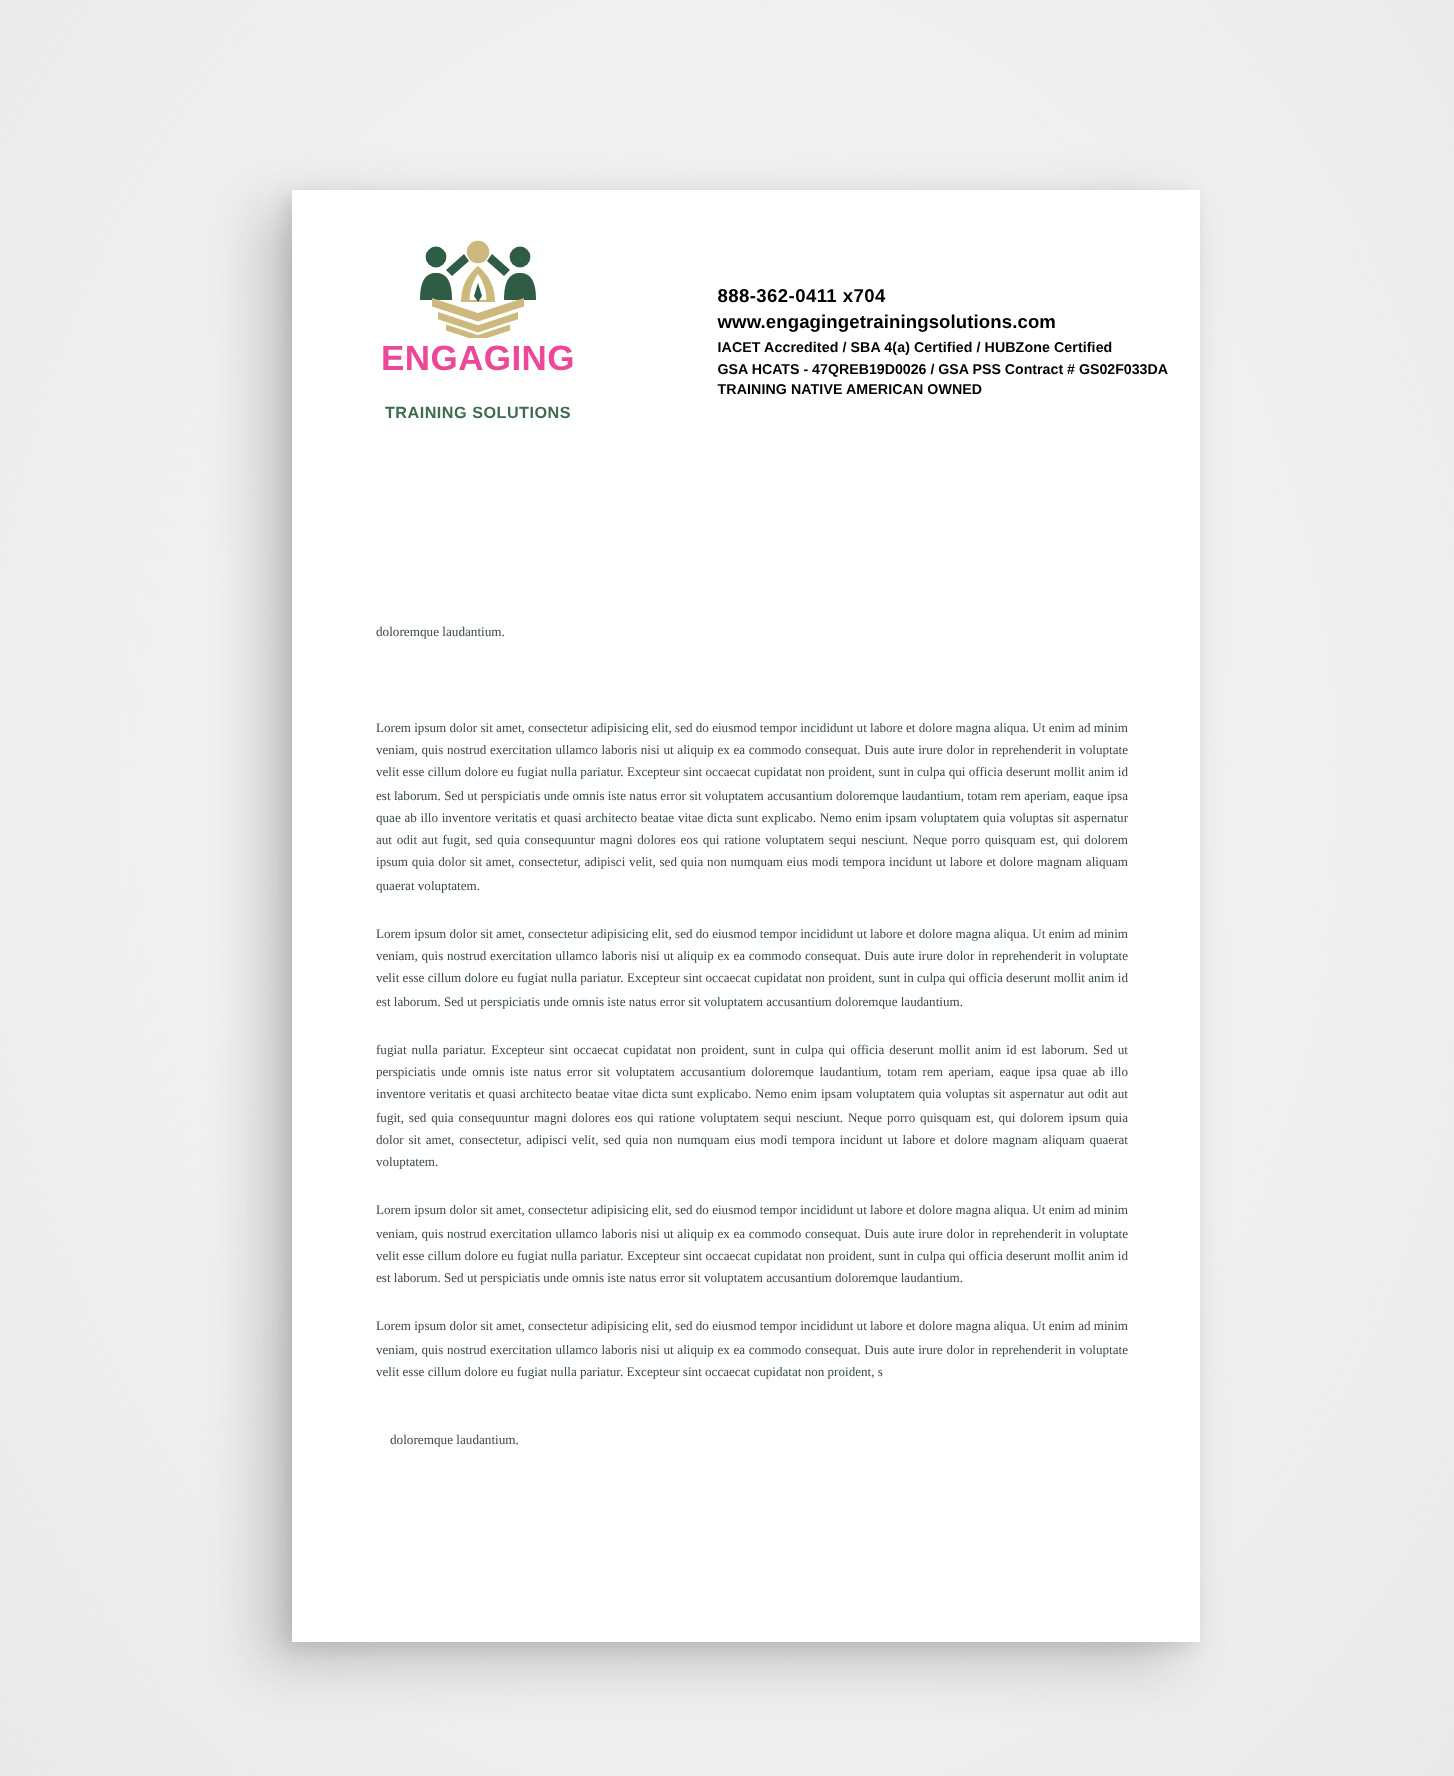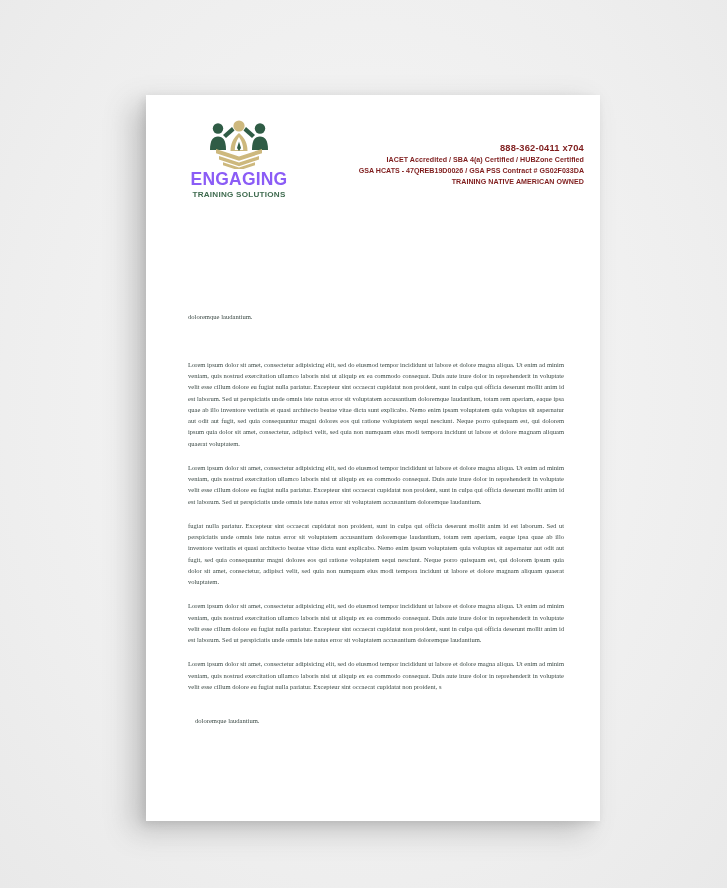--- a/index.html
+++ b/index.html
@@ -61,40 +61,39 @@
 
   .wordmark {
     text-align: center;
     margin-top: 2px;
   }
   .wordmark-main {
     font-family: "Liberation Sans", sans-serif;
     font-weight: bold;
     font-size: 17.5px;
     letter-spacing: 0.2px;
-    color: #8b5cf6;
+    color: #ec4899;
     line-height: 1;
     display: block;
   }
   .wordmark-sub {
     font-family: "Liberation Sans", sans-serif;
     font-weight: bold;
     font-size: 8.1px;
     letter-spacing: 0.25px;
     color: #3f6b4f;
     line-height: 1.2;
     display: block;
-    margin-top: 1px;
+    margin-top: 13px;
   }
 
   .contact-block {
-    text-align: right;
     padding-top: 29px;
     padding-right: 2px;
-    color: #7f1d1d;
+    color: #000000;
   }
   .contact-phone {
     font-size: 9.3px;
     font-weight: bold;
     letter-spacing: 0.2px;
     line-height: 1.45;
   }
   .contact-email,
   .contact-web {
     font-size: 9.3px;
@@ -174,20 +173,21 @@
         <path d="M17 45.2 L33 50.5 L49 45.2 L49 48.2 L33 53.5 L17 48.2 Z" fill="#cdb87d"></path>
       </svg>
       <div class="wordmark">
         <span class="wordmark-main">ENGAGING</span>
         <span class="wordmark-sub">TRAINING SOLUTIONS</span>
       </div>
     </div>
 
     <div class="contact-block">
       <div class="contact-phone">888-362-0411  x704</div>
+      <div class="contact-web">www.engagingetrainingsolutions.com</div>
       <div class="cert-line">IACET Accredited  /   SBA 4(a) Certified  /   HUBZone Certified</div>
       <div class="cert-line wide">GSA HCATS - 47QREB19D0026  /  GSA PSS Contract # GS02F033DA</div>
       <div class="cert-line">TRAINING NATIVE AMERICAN OWNED</div>
     </div>
 
   </div>
 
   <div class="body-area">
     <div class="salutation">doloremque laudantium.</div>
 

